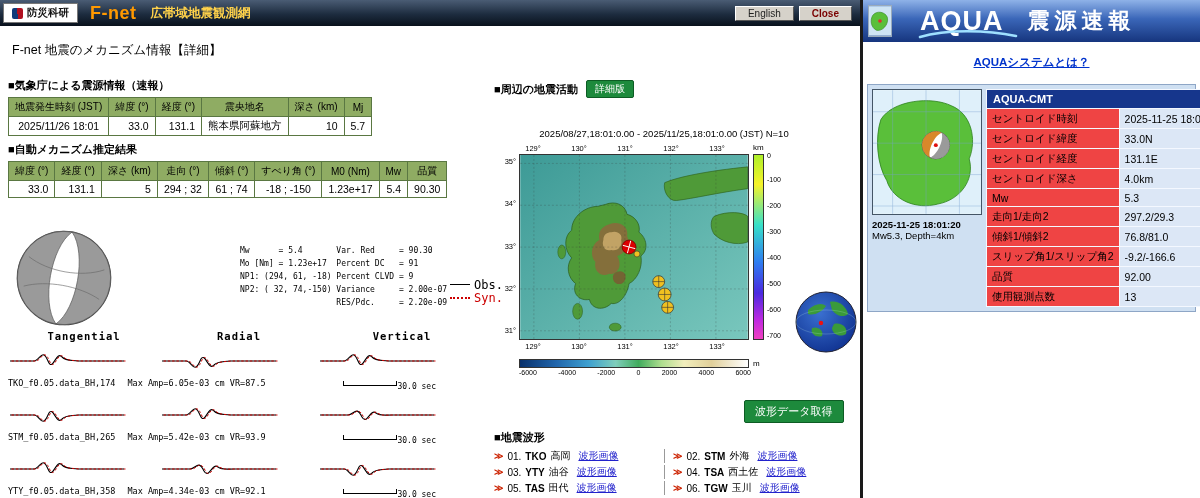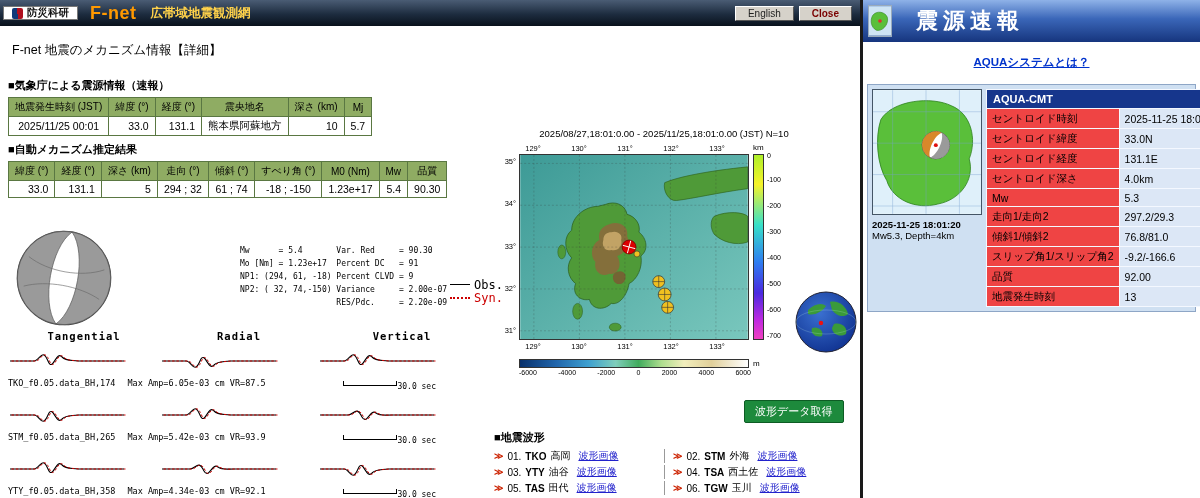--- a/index.html
+++ b/index.html
@@ -4,21 +4,21 @@
 <style>
   *{margin:0;padding:0;box-sizing:border-box;}
   html,body{width:1200px;height:498px;overflow:hidden;}
   body{font-family:"Liberation Sans",sans-serif;background:#fff;position:relative;color:#000;}
 
   
   .fnet{position:absolute;left:0;top:0;width:860px;height:498px;background:#fff;overflow:hidden;}
   .fnet-header{position:absolute;left:0;top:0;width:100%;height:26px;
     background:linear-gradient(180deg,#4a5c74 0%,#1d2c3f 55%,#09111c 100%);
     display:flex;align-items:center;}
-  .nied-logo{background:#fff;height:14px;margin-left:3px;display:flex;align-items:center;padding:0 8px;gap:4px;border:1px solid #777;}
+  .nied-logo{background:#fff;height:20px;margin-left:3px;display:flex;align-items:center;padding:0 8px;gap:4px;border:1px solid #777;}
   .nied-glyph{width:11px;height:11px;border-radius:2px;background:conic-gradient(#b01020 0 50%,#103a7a 50% 100%);}
   .nied-logo b{font-size:10.5px;color:#111;}
   .fnet-title{color:#ff9900;font-weight:bold;font-size:18px;margin-left:12px;letter-spacing:.5px;}
   .fnet-sub{color:#ffd24a;font-weight:bold;font-size:12.5px;margin-left:14px;}
   .hdr-btns{margin-left:auto;display:flex;gap:5px;margin-right:8px;}
   .hdr-btn{font-size:10px;background:#d6d2ca;border:1px solid;border-color:#fff #555 #555 #fff;padding:1px 12px;color:#222;cursor:pointer;font-family:inherit;}
   .hdr-btn.close{color:#7a0000;font-weight:bold;}
   .page-title{position:absolute;left:12px;top:42px;font-size:12.5px;}
 
   .sec-title{font-size:11px;font-weight:bold;}
@@ -135,21 +135,21 @@
       <tbody>
           <tr>
         <th>地震発生時刻 (JST)</th>
         <th>緯度 (°)</th>
         <th>経度 (°)</th>
         <th>震央地名</th>
         <th>深さ (km)</th>
         <th>Mj</th>
       </tr>
       <tr>
-        <td class="c">2025/11/25 00:01</td>
+        <td class="c">2025/11/26 18:01</td>
         <td>33.0</td>
         <td>131.1</td>
         <td class="c">熊本県阿蘇地方</td>
         <td>10</td>
         <td>5.7</td>
       </tr>
     </tbody>
       </table>
   </div>
 
@@ -282,20 +282,24 @@
     </div>
     <div class="wv-foot">
       <span>YTY_f0.05.data_BH,358</span><span class="wv-info">Max Amp=4.34e-03 cm  VR=92.1</span>
       <span class="wv-scale">
           <span class="scale-line"></span>
           <span class="scale-text">30.0 sec</span>
         </span>
     </div>
   </div>
 
+  <div class="act-head">
+    <span class="sec-title">■周辺の地震活動</span>
+    <button class="btn-green-sm">詳細版</button>
+  </div>
   <div class="act-range">2025/08/27,18:01:0.00 - 2025/11/25,18:01:0.00 (JST)  N=10</div>
 
   <div class="map-widget">
     <div class="lon-row">
       <span style="left:14px">129°</span>
       <span style="left:60px">130°</span>
       <span style="left:106px">131°</span>
       <span style="left:152px">132°</span>
       <span style="left:198px">133°</span>
     </div>
@@ -468,20 +472,26 @@
 
 <div class="divider"></div>
 
 <div class="aqua">
   <div class="aqua-banner">
     <svg class="banner-thumb" width="24" height="32" viewBox="0 0 24 32">
       <rect width="24" height="32" fill="#cfe4f4"></rect>
       <path d="M4,10 C8,4 18,6 20,12 C22,20 14,28 8,26 C2,23 1,15 4,10 Z" fill="#5abf3a" stroke="#2a7f1a" stroke-width="0.6"></path>
       <circle cx="12" cy="16" r="2" fill="#e03030"></circle>
     </svg>
+    <span class="aqua-word">
+      <span>AQUA</span>
+      <svg class="aqua-swoosh" width="104" height="14" viewBox="0 0 104 14">
+        <path d="M4,10 C30,2 72,3 100,9" stroke="#9fe0ff" stroke-width="2.6" fill="none" stroke-linecap="round"></path>
+      </svg>
+    </span>
     <span class="aqua-title">震源速報</span>
   </div>
 
   <div class="aqua-about">
     <a>AQUAシステムとは？</a>
   </div>
 
   <div class="info-box">
     <div class="info-body">
       <div class="aqua-map-cell">
@@ -542,20 +552,20 @@
             </tr>
         <tr>
           <td class="lbl">スリップ角1/スリップ角2</td>
           <td class="val">-9.2/-166.6</td>
             </tr>
         <tr>
           <td class="lbl">品質</td>
           <td class="val">92.00</td>
             </tr>
         <tr>
-          <td class="lbl">地震発生時刻</td>
+          <td class="lbl">使用観測点数</td>
           <td class="val">13</td>
             </tr>
       </tbody>
         </table>
     </div>
   </div>
 </div>
 
 </body></html>

